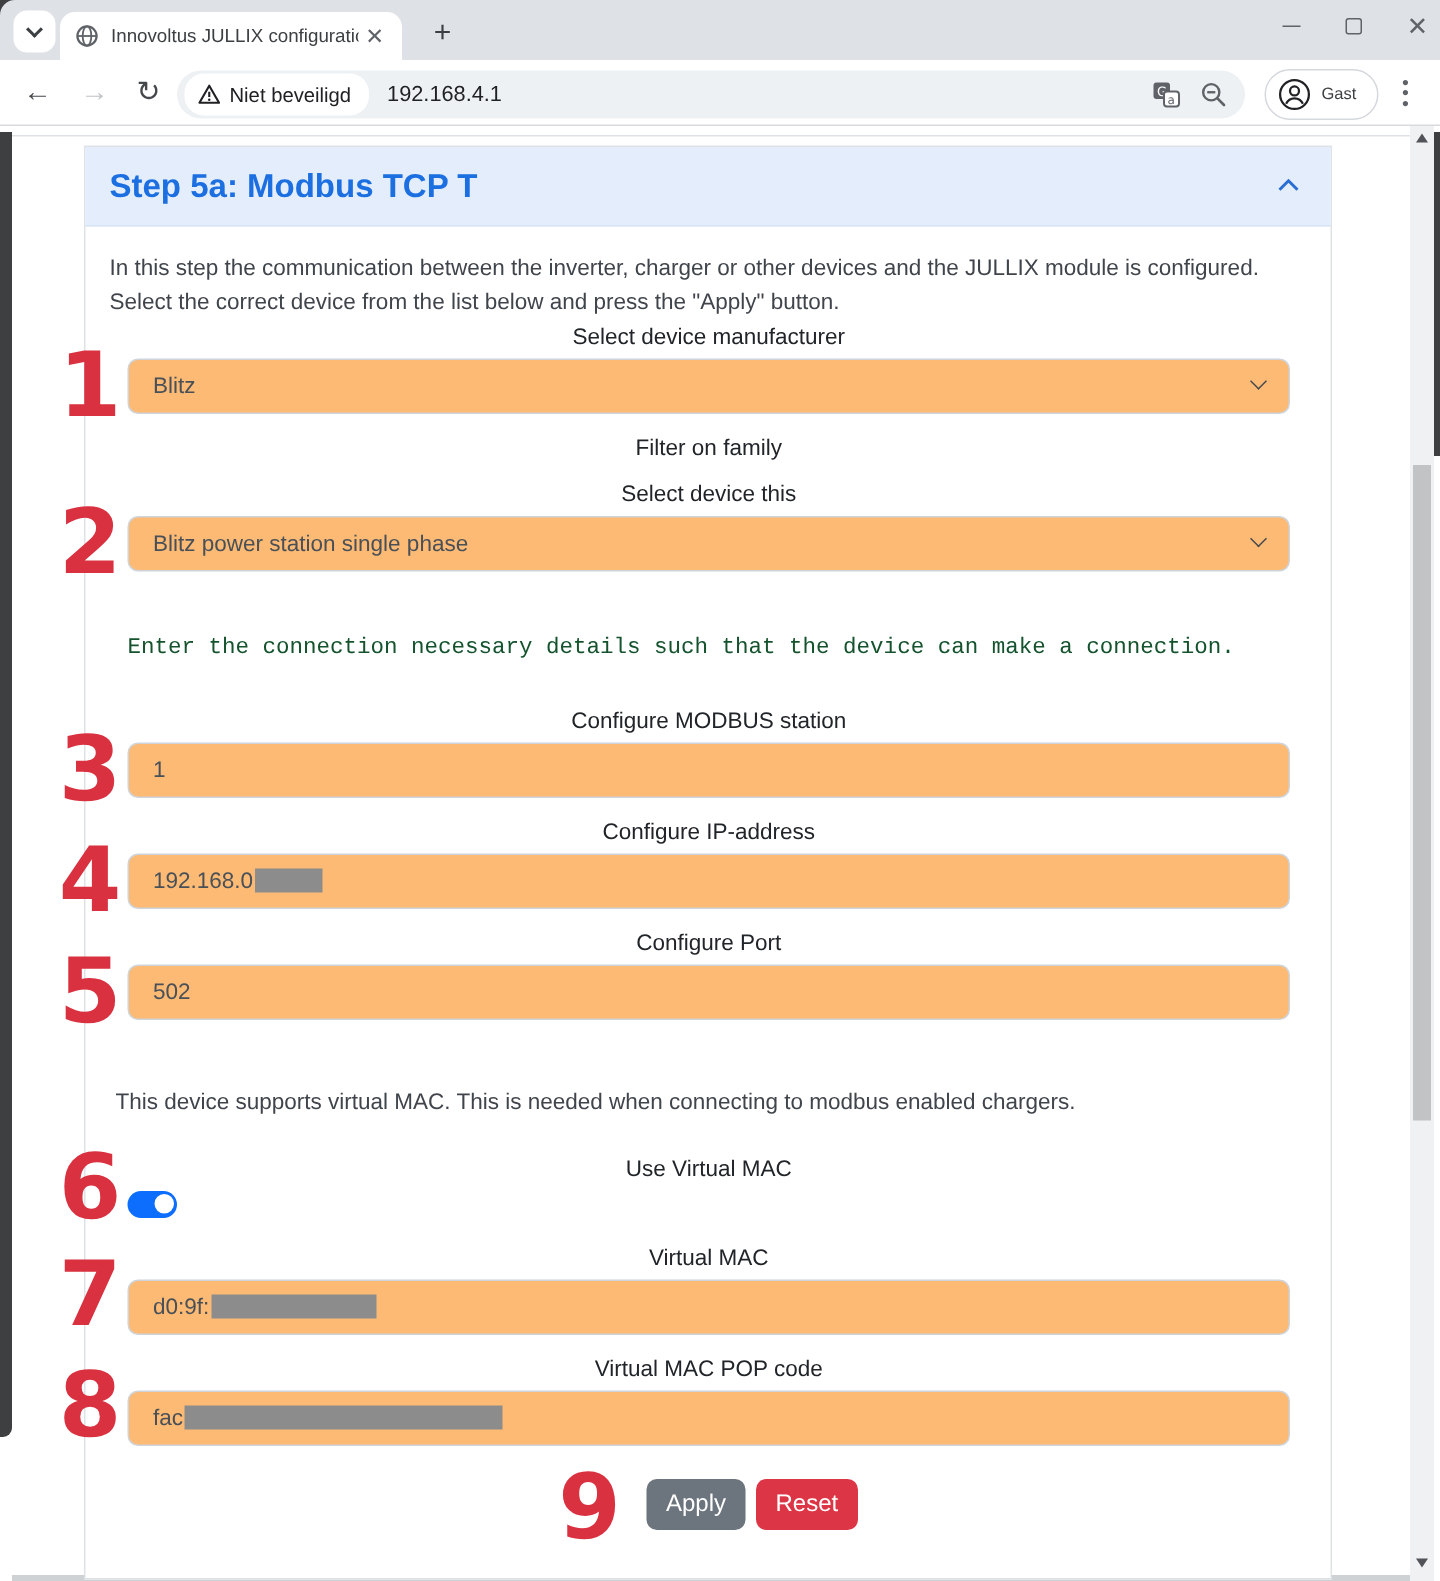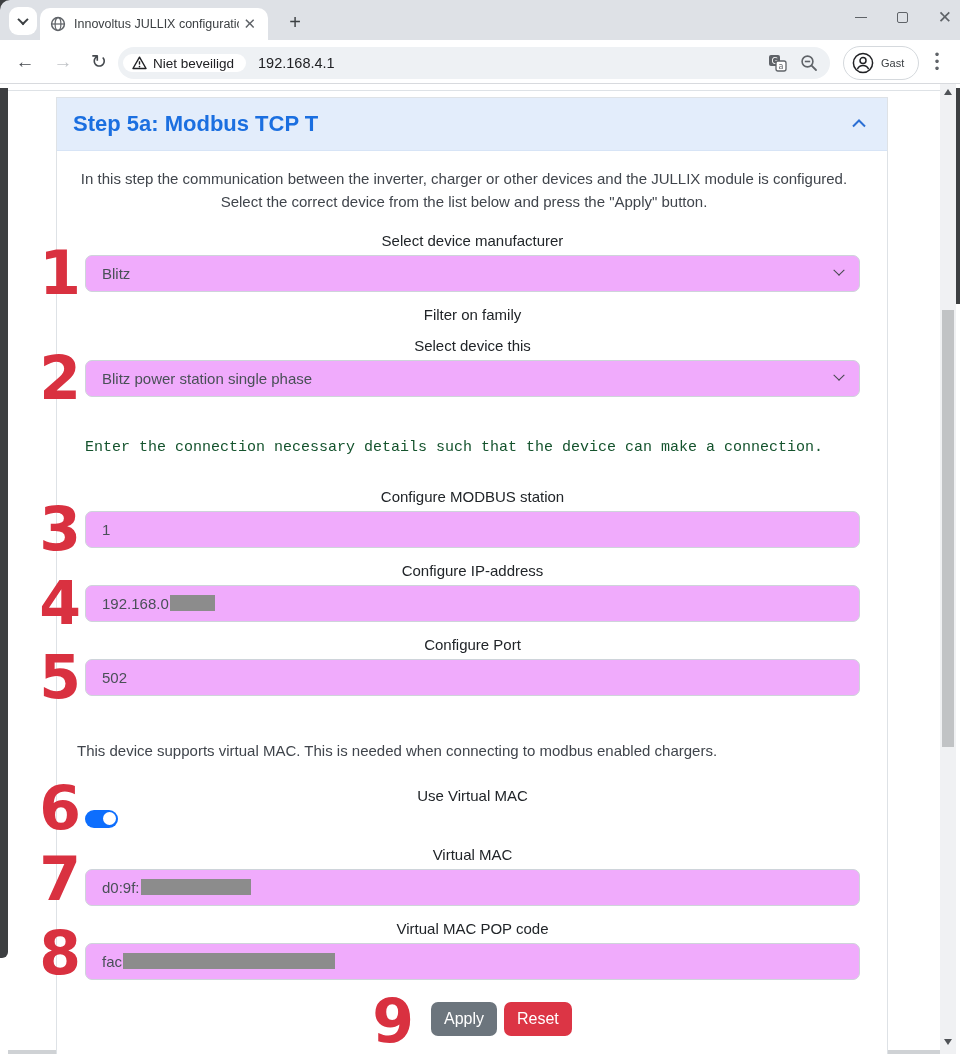--- a/index.html
+++ b/index.html
@@ -17,43 +17,43 @@
   .newtab { position:absolute; left:282px; top:10px; font-size:20px; font-weight:300; color:#3c4043; width:26px; height:26px; text-align:center; line-height:25px; border-radius:50%; }
   .wctl { position:absolute; top:0; height:34px; display:flex; align-items:center; right:8px; gap:30px; }
   .wmin { width:12px; height:0; border-top:1.4px solid #5f6368; }
   .wmax { width:11px; height:11px; border:1.3px solid #5f6368; border-radius:2px; }
   .wclose { font-size:17px; color:#5f6368; line-height:1; }
 
   .toolbar { position:absolute; left:0; top:40px; width:960px; height:44px; background:#fff; border-bottom:1px solid #d8dade; z-index:1; }
   .nav-ico { position:absolute; top:9px; width:26px; height:26px; text-align:center; line-height:26px; font-size:19px; color:#45494e; }
   .nav-fwd { color:#c0c3c7; }
   .omnibox { position:absolute; left:118px; top:7px; width:712px; height:32px; background:#eef1f4; border-radius:16px; display:flex; align-items:center; padding:0 10px 0 5px; }
-  .chip { background:#fff; border-radius:13px; height:18px; display:flex; align-items:center; gap:6px; padding:0 12px 0 9px; font-size:13.5px; color:#202124; }
+  .chip { background:#fff; border-radius:13px; height:28px; display:flex; align-items:center; gap:6px; padding:0 12px 0 9px; font-size:13.5px; color:#202124; }
   .url { font-size:14.5px; color:#202124; margin-left:12px; flex:1; }
   .box-ico { width:22px; height:22px; display:flex; align-items:center; justify-content:center; margin-left:10px; }
   .profile { position:absolute; left:843px; top:6px; height:34px; border:1px solid #d5d9dd; background:#fff; border-radius:17px; display:flex; align-items:center; gap:7px; padding:0 14px 0 8px; font-size:11px; color:#3c4043; }
   .menu3 { position:absolute; left:929px; top:11px; width:16px; text-align:center; color:#5f6368; font-size:13px; letter-spacing:0; line-height:7px; }
 
   
   .content { position:absolute; left:0; top:84px; width:960px; height:970px; background:#fff; overflow:hidden; }
   .edge-left { position:absolute; left:0; top:4px; width:8px; height:870px; background:#3d3f41; border-bottom-right-radius:6px; }
   .edge-right { position:absolute; left:955px; top:4px; width:5px; height:216px; background:#3d3f41; }
   .prev-divider { position:absolute; left:8px; top:6px; width:932px; border-top:1px solid #dee2e6; }
   .bottom-strip { position:absolute; left:8px; top:966px; width:948px; height:4px; background:#cfd2d5; }
 
   .card { position:absolute; left:56px; top:13px; width:832px; background:#fff; border:1px solid #dee2e6; }
   .card-header { background:#e3edfb; color:#1b6fe0; font-size:22px; font-weight:600; padding:13px 20px 13px 16px; display:flex; align-items:center; justify-content:space-between; border-bottom:1px solid #d7e4f6; }
   .card-body { padding:16px 16px 8px; }
-  .intro { font-size:15px; line-height:1.55; color:#40454c; margin:0 16px 18px 0;text-align:center; }
+  .intro { font-size:15px; line-height:1.55; color:#40454c; margin:0 16px 2px 0; }
   .note1 { font-size:15px; color:#14532d; margin:42px 10px 32px 12px;font-family:Liberation Mono, monospace; }
   .note2 { font-size:15px; color:#40454c; margin:46px 10px 28px 4px; }
 
   .form-group { position:relative; margin:0 11px 14px 12px; }
   .form-group label { display:block; font-weight:400; font-size:15px; color:#212529; margin-bottom:6px;text-align:center; }
-  .control { height:37px; border:1px solid #ced4da; border-radius:7px; background:#f0abfc; display:flex; align-items:center; justify-content:space-between; padding:0 16px; font-size:15px; color:#495057; }
+  .control { height:37px; border:1px solid #ced4da; border-radius:7px; background:#fdba74; display:flex; align-items:center; justify-content:space-between; padding:0 16px; font-size:15px; color:#495057; }
   .sel-chev { width:8px; height:8px; border-right:1.8px solid #45494e; border-bottom:1.8px solid #45494e; transform:rotate(45deg) translate(-2px,-2px); }
   .redact { display:inline-block; height:16px; background:#8c8c8c; vertical-align:middle; margin-left:1px; }
   .r-ip { width:45px; } .r-mac { width:110px; } .r-pop { width:212px; }
 
   .switch { width:33px; height:18px; border-radius:10px; background:#0d6efd; position:relative; margin-top:3px; }
   .switch .knob { position:absolute; right:2.5px; top:2.5px; width:13px; height:13px; border-radius:50%; background:#fff; }
 
   .btn-row { display:flex; justify-content:center; align-items:center; gap:7px; margin:10px 0 16px; }
   .btn { border:none; border-radius:7px; color:#fff; font-size:16px; padding:8px 13px; font-family:inherit; }
   .btn-apply { background:#6c757d; }

